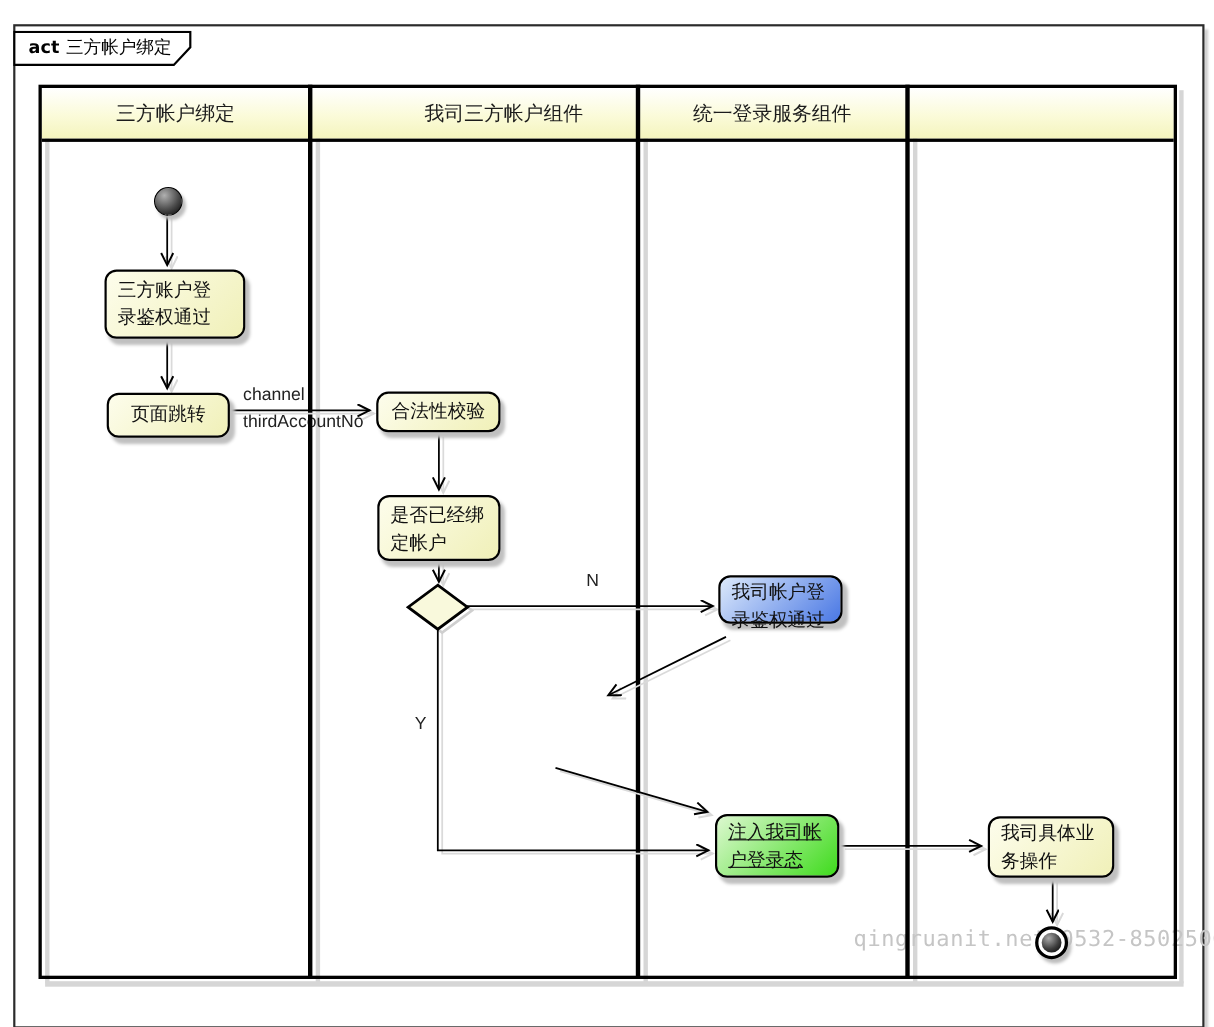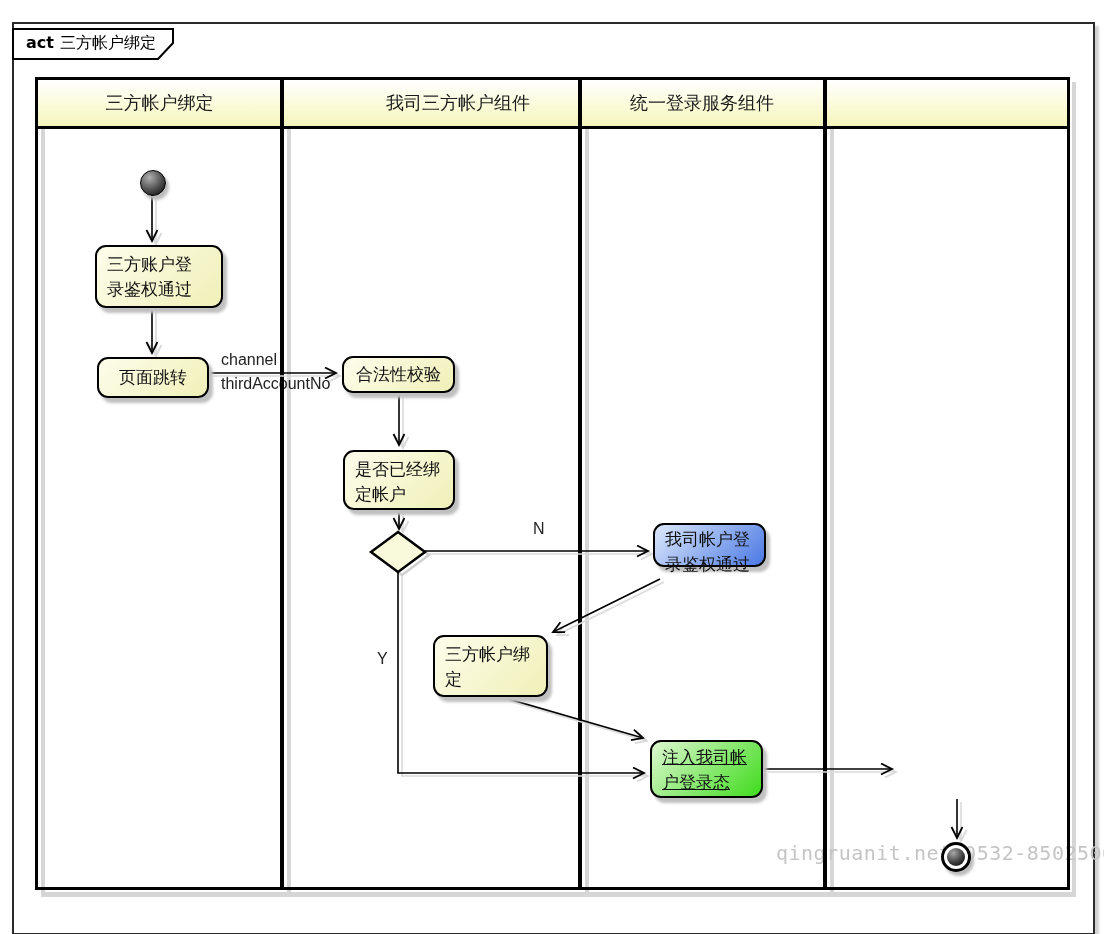--- a/index.html
+++ b/index.html
@@ -144,24 +144,24 @@
   <div class="node single z5" style="left:97px;top:345px;width:112px;height:41px;">页面跳转</div>
 
   <div class="node z5" style="left:343px;top:438px;width:112px;height:60px;">是否已经绑
 定帐户</div>
 
   <div class="node single z5" style="left:342px;top:344px;width:113px;height:37px;">合法性校验</div>
 
   <div class="node blue z5" style="left:653px;top:511px;width:113px;height:44px;padding-top:2px;">我司帐户登
 录鉴权通过</div>
 
-  <div class="node z5" style="left:433px;top:623px;width:115px;height:62px;">三方帐户绑
-定</div>
 
   <div class="node green z5" style="left:650px;top:728px;width:113px;height:58px;padding-top:3px;text-decoration:underline;">注入我司帐
 户登录态</div>
 
+  <div class="node z5" style="left:898px;top:730px;width:115px;height:56px;padding-top:2px;">我司具体业
+务操作</div>
 
   <div id="end-node" class="z5">
     <div class="dot"></div>
   </div>
 
 </div>
 
 </body></html>

